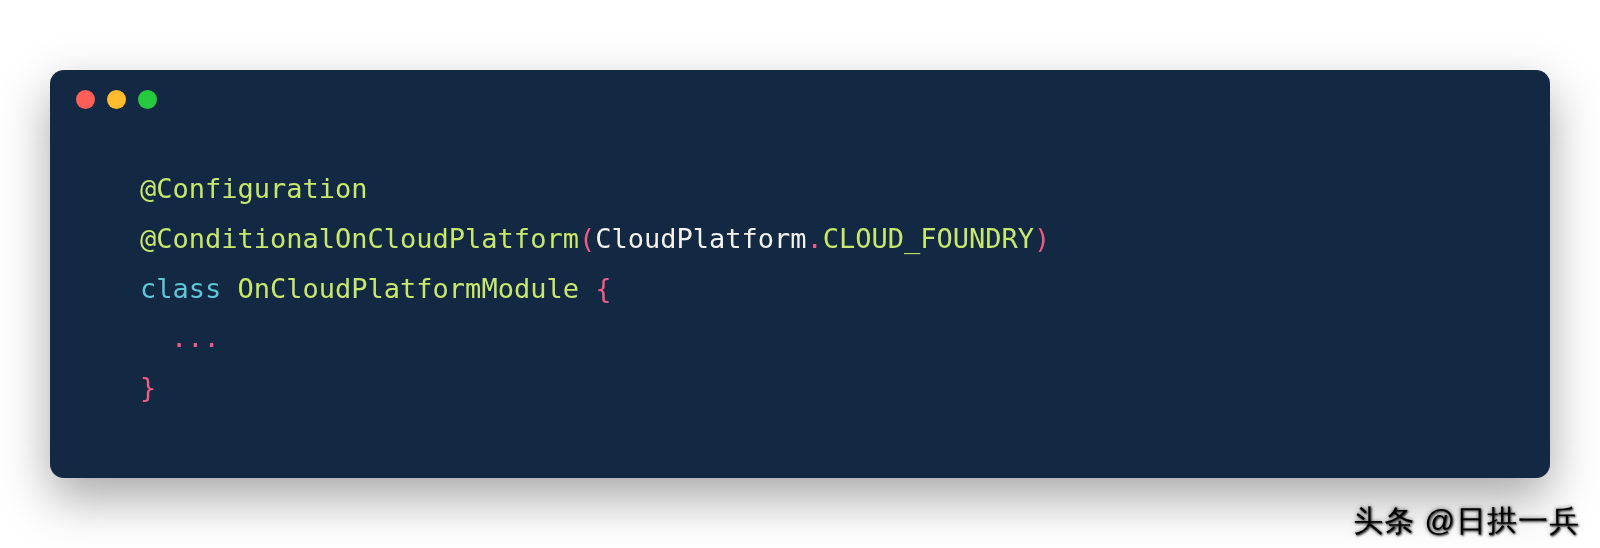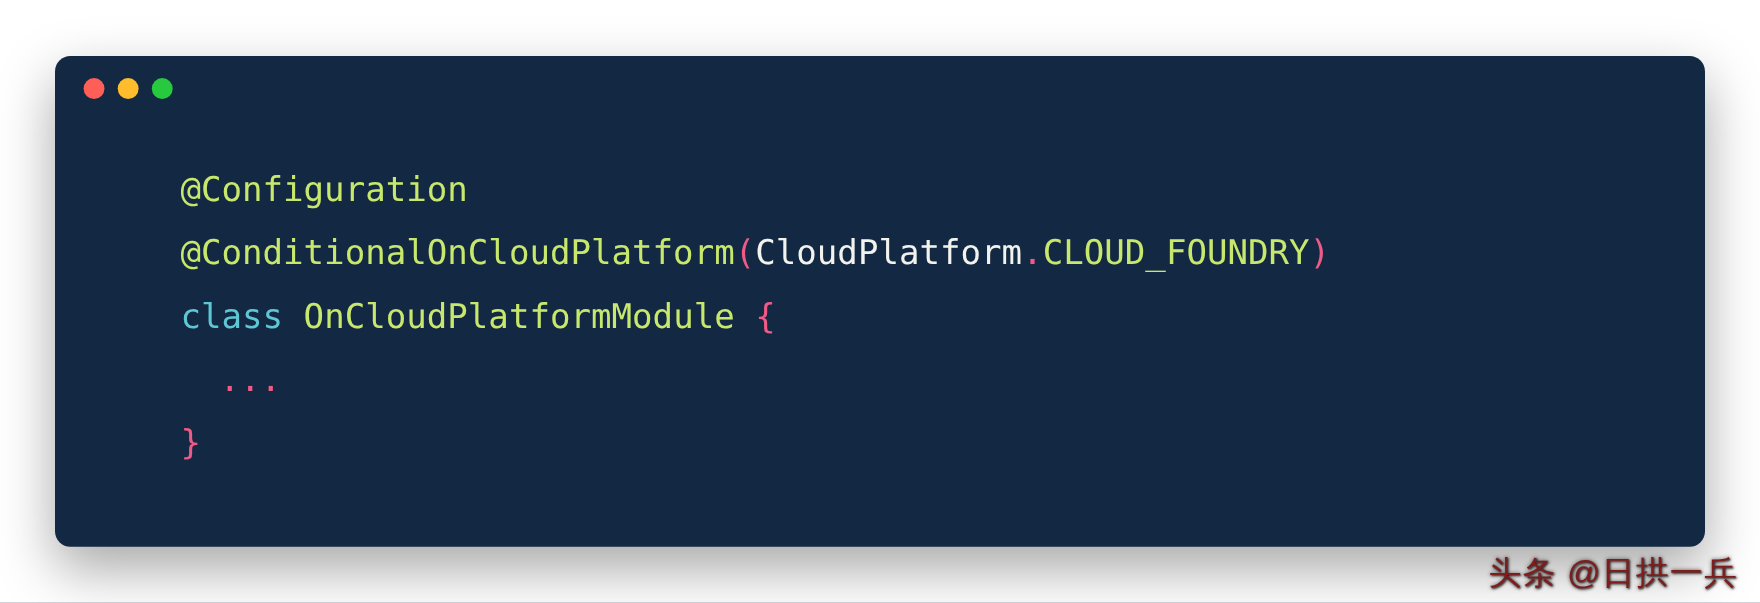--- a/index.html
+++ b/index.html
@@ -29,43 +29,43 @@
     }
     .traffic-dot {
       width: 19px;
       height: 19px;
       border-radius: 50%;
     }
     .dot-red { background: #ff5f56; }
     .dot-yellow { background: #ffbd2e; }
     .dot-green { background: #27c93f; }
     .code-area {
-      padding: 55px 60px 65px 114px;
-      font-size: 31px;
+      padding: 55px 60px 65px 90px;
+      font-size: 27px;
       line-height: 1.85;
       white-space: pre;
       color: #f3f3ed;
     }
     .tok-annotation { color: #c7e86c; }
     .tok-paren { color: #ef5a87; }
     .tok-class { color: #f3f3ed; }
     .tok-dot { color: #ef5a87; }
     .tok-constant { color: #c7e86c; }
     .tok-keyword { color: #5ec6d4; }
     .tok-typename { color: #c7e86c; }
     .tok-brace { color: #ef5a87; }
     .tok-ellipsis { color: #ef5a87; }
     .indent { display: inline-block; width: 1.9ch; }
     .watermark {
       position: absolute;
       right: 20px;
       bottom: 6px;
       font-family: sans-serif;
       font-size: 30px;
-      color: #7f1d1d;
+      color: #000000;
       text-shadow: 0 0 4px rgba(0,0,0,0.6), 1px 1px 2px rgba(0,0,0,0.8);
       letter-spacing: 1px;
       font-weight: 500;
     }
   </style>
 </head>
 <body>
 
 <div class="code-window">
   <div class="titlebar">

